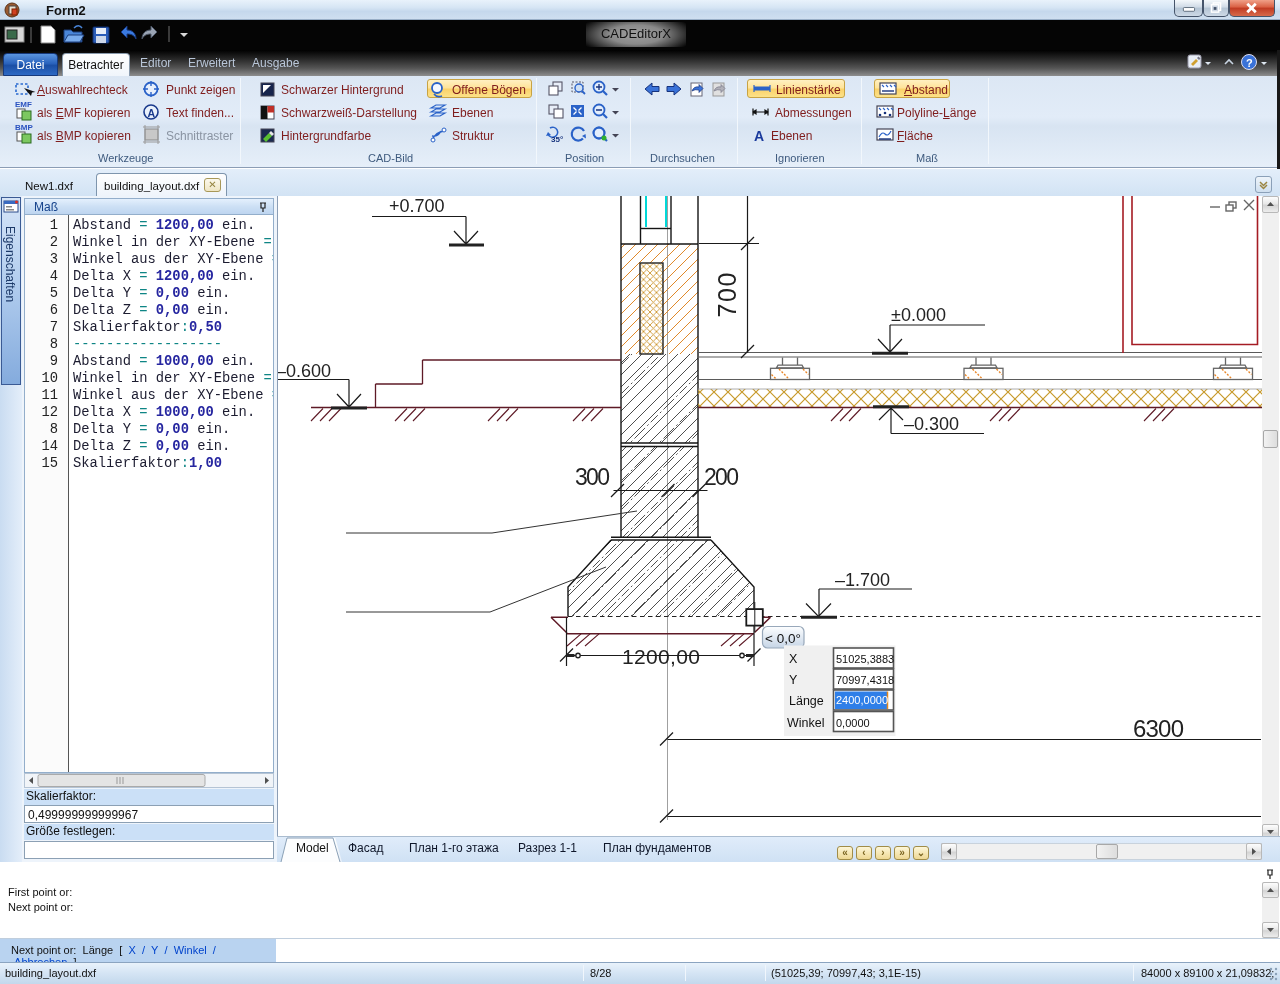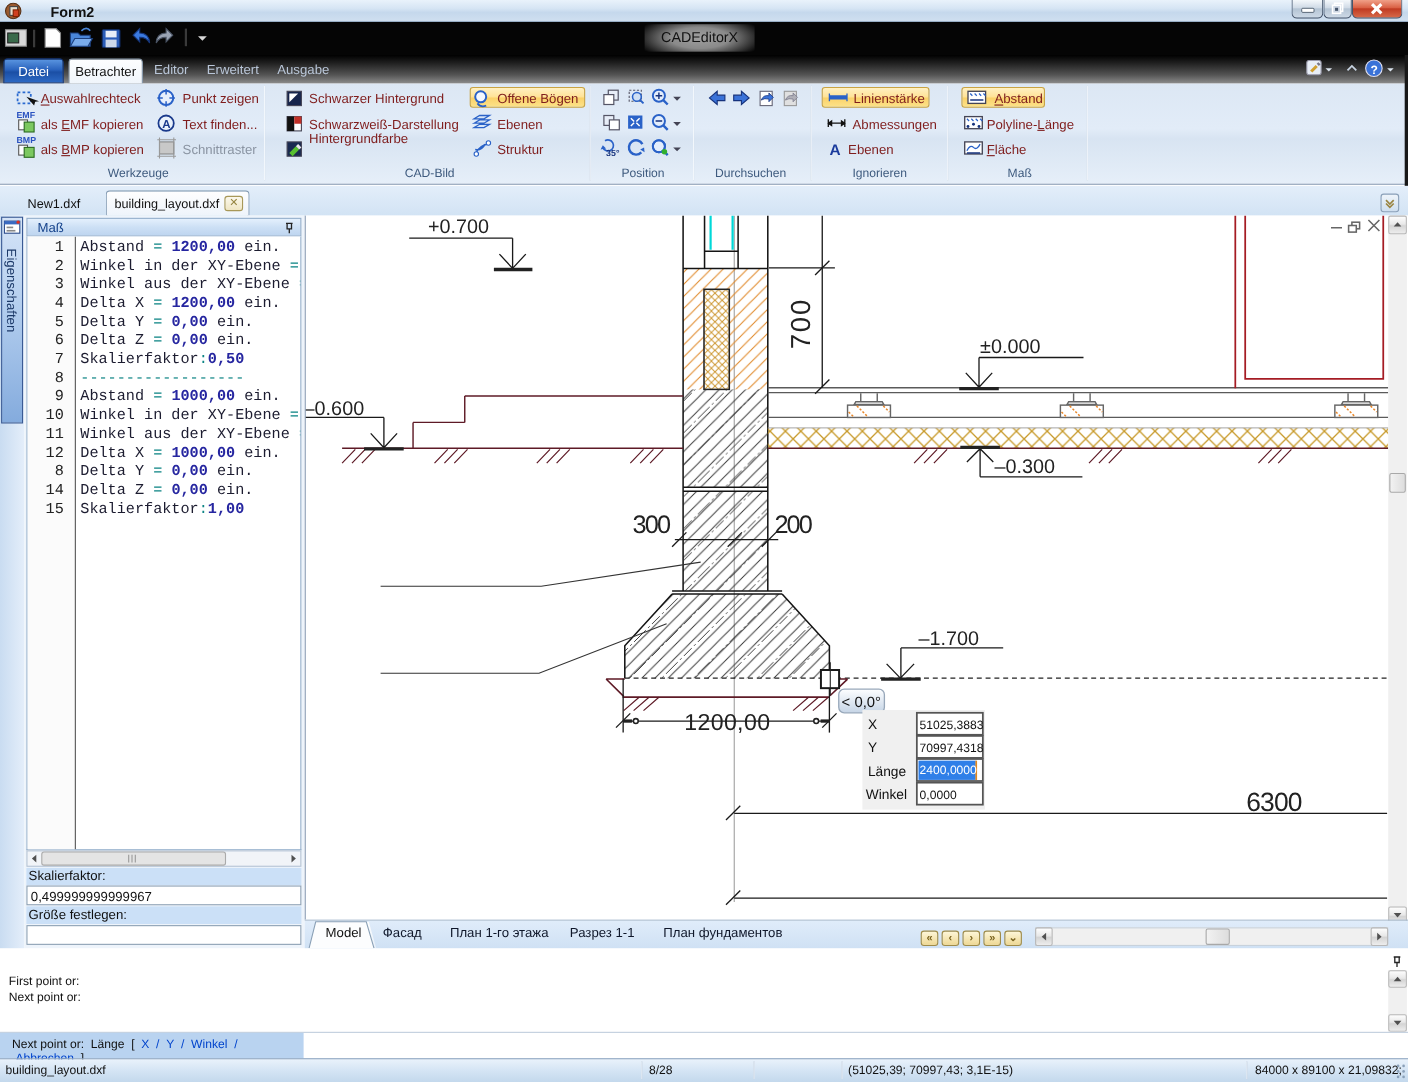--- a/index.html
+++ b/index.html
@@ -181,21 +181,21 @@
 <div class="abs rlabel" style="left:916px">Maß</div>
 
 <div class="abs ritem" style="left:37px;top:83px"><u>A</u>uswahlrechteck</div>
 <div class="abs ritem" style="left:37px;top:106px">als <u>E</u>MF kopieren</div>
 <div class="abs ritem" style="left:37px;top:129px">als <u>B</u>MP kopieren</div>
 <div class="abs ritem" style="left:166px;top:83px">Punkt zeigen</div>
 <div class="abs ritem" style="left:166px;top:106px">Text finden...</div>
 <div class="abs ritem" style="left:166px;top:129px;color:#8a94a2">Schnittraster</div>
 <div class="abs ritem" style="left:281px;top:83px">Schwarzer Hintergrund</div>
 <div class="abs ritem" style="left:281px;top:106px">Schwarzweiß-Darstellung</div>
-<div class="abs ritem" style="left:281px;top:119px">Hintergrundfarbe</div>
+<div class="abs ritem" style="left:281px;top:129px">Hintergrundfarbe</div>
 <div class="abs hibtn" style="left:427px;top:79px;width:105px;height:19px"></div>
 <div class="abs ritem" style="left:452px;top:83px">Offene Bögen</div>
 <div class="abs ritem" style="left:452px;top:106px">Ebenen</div>
 <div class="abs ritem" style="left:452px;top:129px">Struktur</div>
 <div class="abs hibtn" style="left:747px;top:79px;width:98px;height:19px"></div>
 <div class="abs ritem" style="left:776px;top:83px">Linienstärke</div>
 <div class="abs ritem" style="left:775px;top:106px">Abmessungen</div>
 <div class="abs ritem" style="left:771px;top:129px">Ebenen</div>
 <div class="abs hibtn" style="left:874px;top:79px;width:76px;height:19px"></div>
 <div class="abs ritem" style="left:904px;top:83px"><u>A</u>bstand</div>

